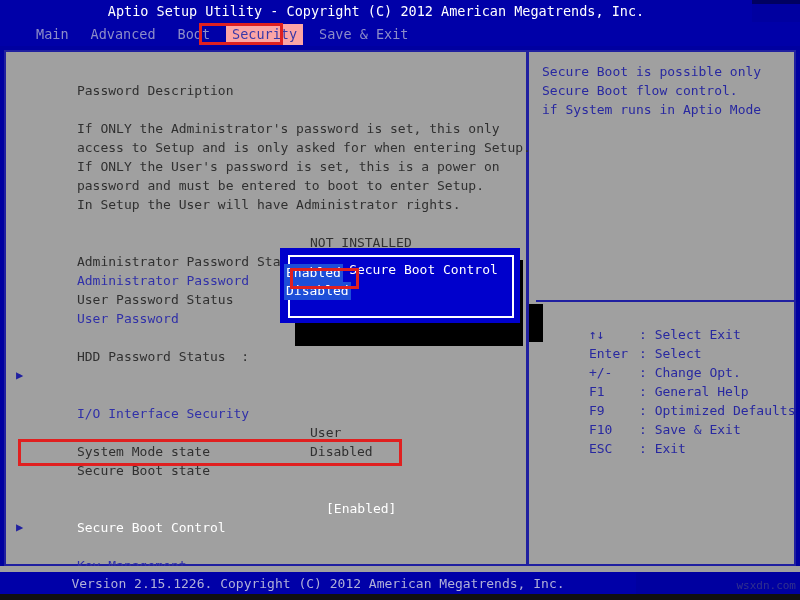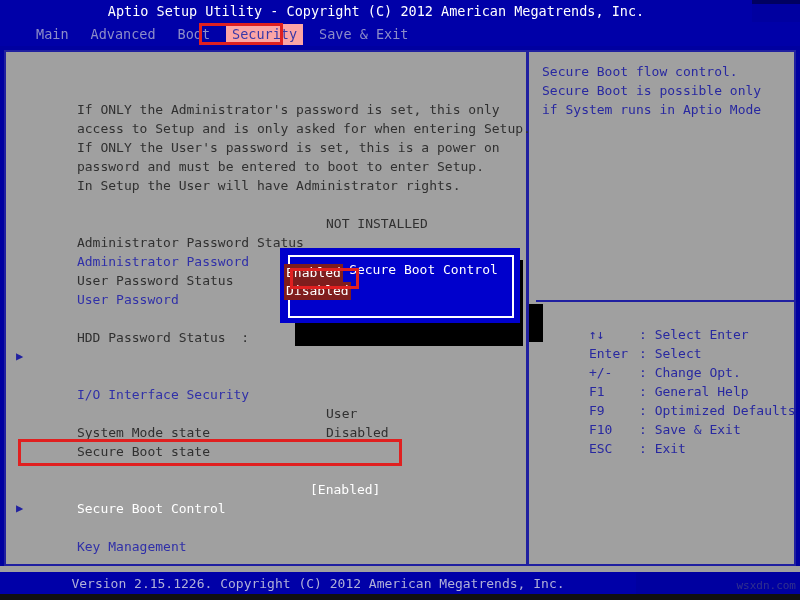--- a/index.html
+++ b/index.html
@@ -46,27 +46,27 @@
   
   .leftcol {
     position:absolute; left:8px; top:54px; width:518px; height:508px;
     padding:8px 0 0 0; color:#303030;
   }
   .row { position:relative; height:19px; white-space:pre; padding-left:22px; }
   .row.blank { }
   .arrow { position:absolute; left:8px; top:0px; color:#2020a0; font-size:12px; line-height:19px; }
   .lbl { display:inline-block; }
   .lnk { color:#3030a8; }
-  .val { position:absolute; left:318px; top:0; }
+  .val { position:absolute; left:302px; top:0; }
 
   .selrow {
     position:relative; height:19px; white-space:pre; padding-left:22px;
     color:#ffffff;
   }
-  .selrow .val { position:absolute; left:302px; top:0; color:#ffffff; }
+  .selrow .val { position:absolute; left:318px; top:0; color:#ffffff; }
 
   
   .rightcol {
     position:absolute; left:536px; top:54px; width:258px; height:508px;
     padding:8px 6px 0 6px; color:#2828a0;
   }
   .helpline { height:19px; white-space:pre; }
   .hsep { position:absolute; left:536px; top:300px; width:258px; height:2px; background:#2020a0; }
   .keys { position:absolute; left:542px; top:306px; width:252px; }
   .keyrow { height:19px; white-space:pre; color:#2828a0; }
@@ -89,21 +89,21 @@
     border:2px solid #ffffff;
   }
   .dlgtitle {
     position:absolute; left:0; top:-1px; width:100%;
     text-align:center; color:#ffffff; white-space:pre;
     font-size:13px; line-height:15px;
   }
   .dlgtitle span { background:#0000cc; padding:0 5px; }
   .dlgopts { position:absolute; left:4px; top:16px; }
   .dlgopt {
-    display:block; white-space:pre; color:#ffffff; background:#7f1d1d;
+    display:block; white-space:pre; color:#ffffff; background:#1d4ed8;
     line-height:18px; height:18px; padding:0 2px; width:max-content;
   }
 
   
   .annot { position:absolute; border:3px solid #e02020; pointer-events:none; }
   #annot-security { left:199px; top:23px; width:84px; height:22px; }
   #annot-enabled  { left:290px; top:268px; width:69px; height:21px; }
   #annot-sbc-row  { left:18px; top:439px; width:384px; height:27px; }
 
   
@@ -137,20 +137,23 @@
     <div class="menuitem">Boot</div>
     <div class="menuitem active">Security</div>
     <div class="menuitem">Save &amp; Exit</div>
   </div>
 
   <div class="bodypanel"></div>
   <div class="vdivider"></div>
 
   <div class="leftcol">
 
+    <div class="row">
+      <span class="lbl">Password Description</span>
+    </div>
     <div class="row blank">&nbsp;</div>
 
     <div class="row">
       <span class="lbl">If ONLY the Administrator's password is set, this only</span>
     </div>
     <div class="row">
       <span class="lbl">access to Setup and is only asked for when entering Setup.</span>
     </div>
     <div class="row">
       <span class="lbl">If ONLY the User's password is set, this is a power on</span>
@@ -215,31 +218,31 @@
     </div>
 
     <div class="row">
       <span class="arrow">▶</span>
       <span class="lbl lnk">Key Management</span>
     </div>
 
   </div>
 
   <div class="rightcol">
+    <div class="helpline">Secure Boot is possible only</div>
     <div class="helpline">Secure Boot flow control.</div>
-    <div class="helpline">Secure Boot is possible only</div>
     <div class="helpline">if System runs in Aptio Mode</div>
   </div>
 
   <div class="hsep"></div>
   <div class="shadowblk1"></div>
 
   <div class="keys">
     <div class="keyrow">
-      <span class="kk">↑↓</span><span>: </span><span>Select Enter</span>
+      <span class="kk">↑↓</span><span>: </span><span>Select Exit</span>
     </div>
     <div class="keyrow">
       <span class="kk">Enter</span><span>: </span><span>Select</span>
     </div>
     <div class="keyrow">
       <span class="kk">+/-</span><span>: </span><span>Change Opt.</span>
     </div>
     <div class="keyrow">
       <span class="kk">F1</span><span>: </span><span>General Help</span>
     </div>

